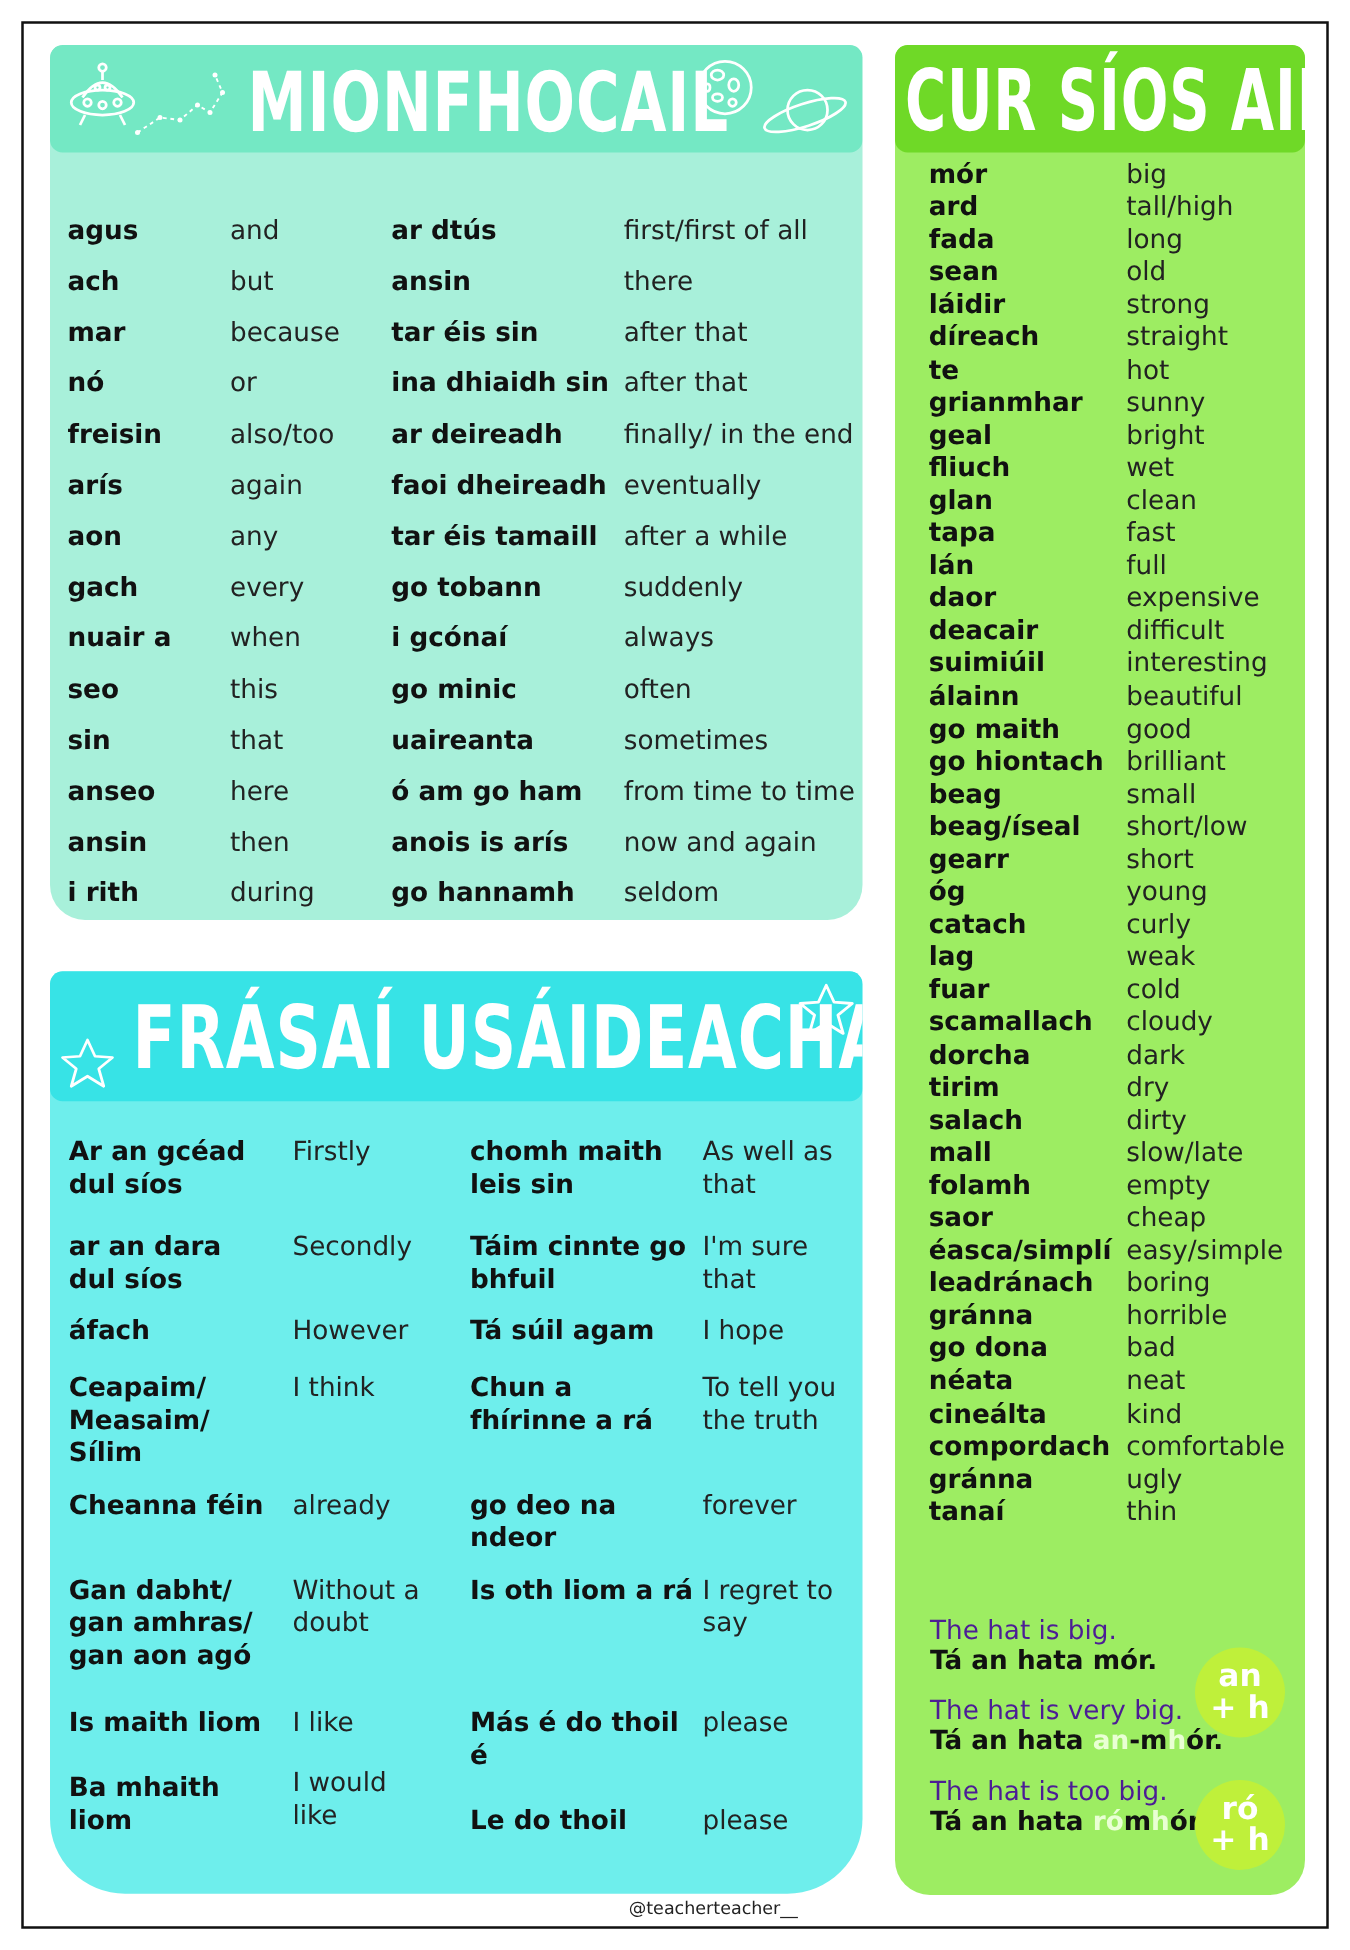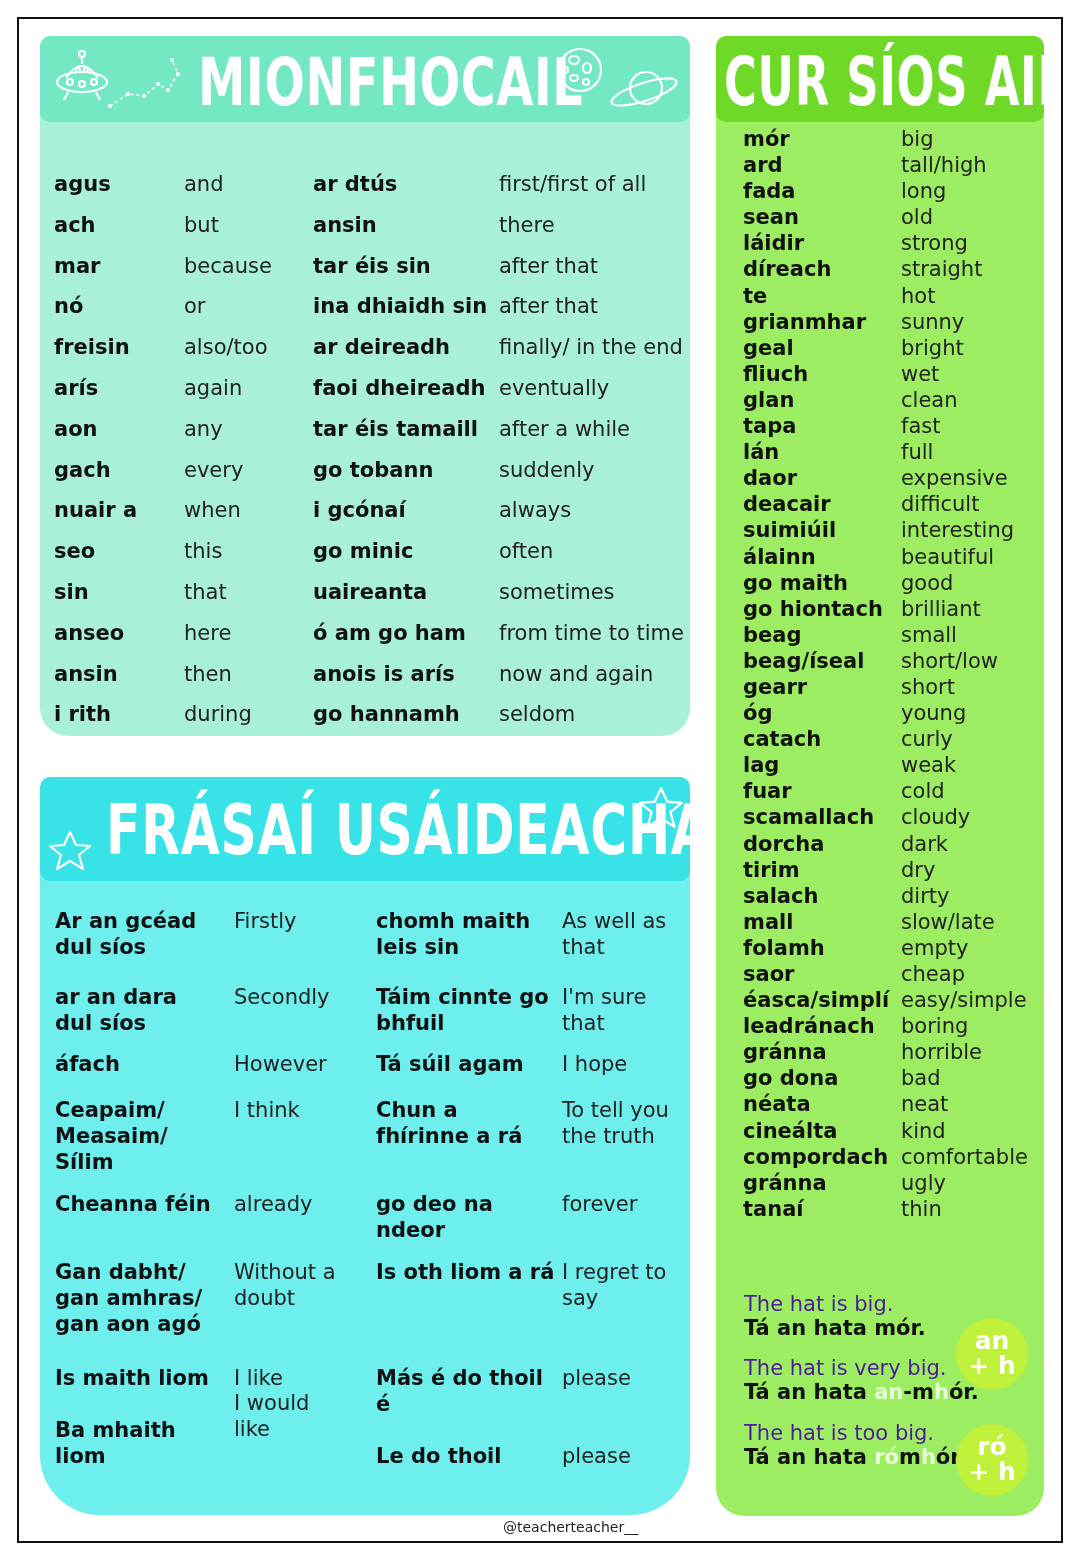--- a/index.html
+++ b/index.html
@@ -230,21 +230,21 @@
   <div class="fr-item fr-en" style="left:194px;top:414px;">already</div>
   <div class="fr-item fr-ga" style="left:15px;top:482px;">Gan dabht/
 gan amhras/
 gan aon agó</div>
   <div class="fr-item fr-en" style="left:194px;top:482px;">Without a
 doubt</div>
   <div class="fr-item fr-ga" style="left:15px;top:588px;">Is maith liom</div>
   <div class="fr-item fr-en" style="left:194px;top:588px;">I like</div>
   <div class="fr-item fr-ga" style="left:15px;top:640px;">Ba mhaith
 liom</div>
-  <div class="fr-item fr-en" style="left:194px;top:613px;">I would
+  <div class="fr-item fr-en" style="left:194px;top:636px;">I would
 like</div>
 
   <div class="fr-item fr-ga" style="left:336px;top:131px;">chomh maith
 leis sin</div>
   <div class="fr-item fr-en" style="left:522px;top:131px;">As well as
 that</div>
   <div class="fr-item fr-ga" style="left:336px;top:207px;">Táim cinnte go
 bhfuil</div>
   <div class="fr-item fr-en" style="left:522px;top:207px;">I'm sure
 that</div>

